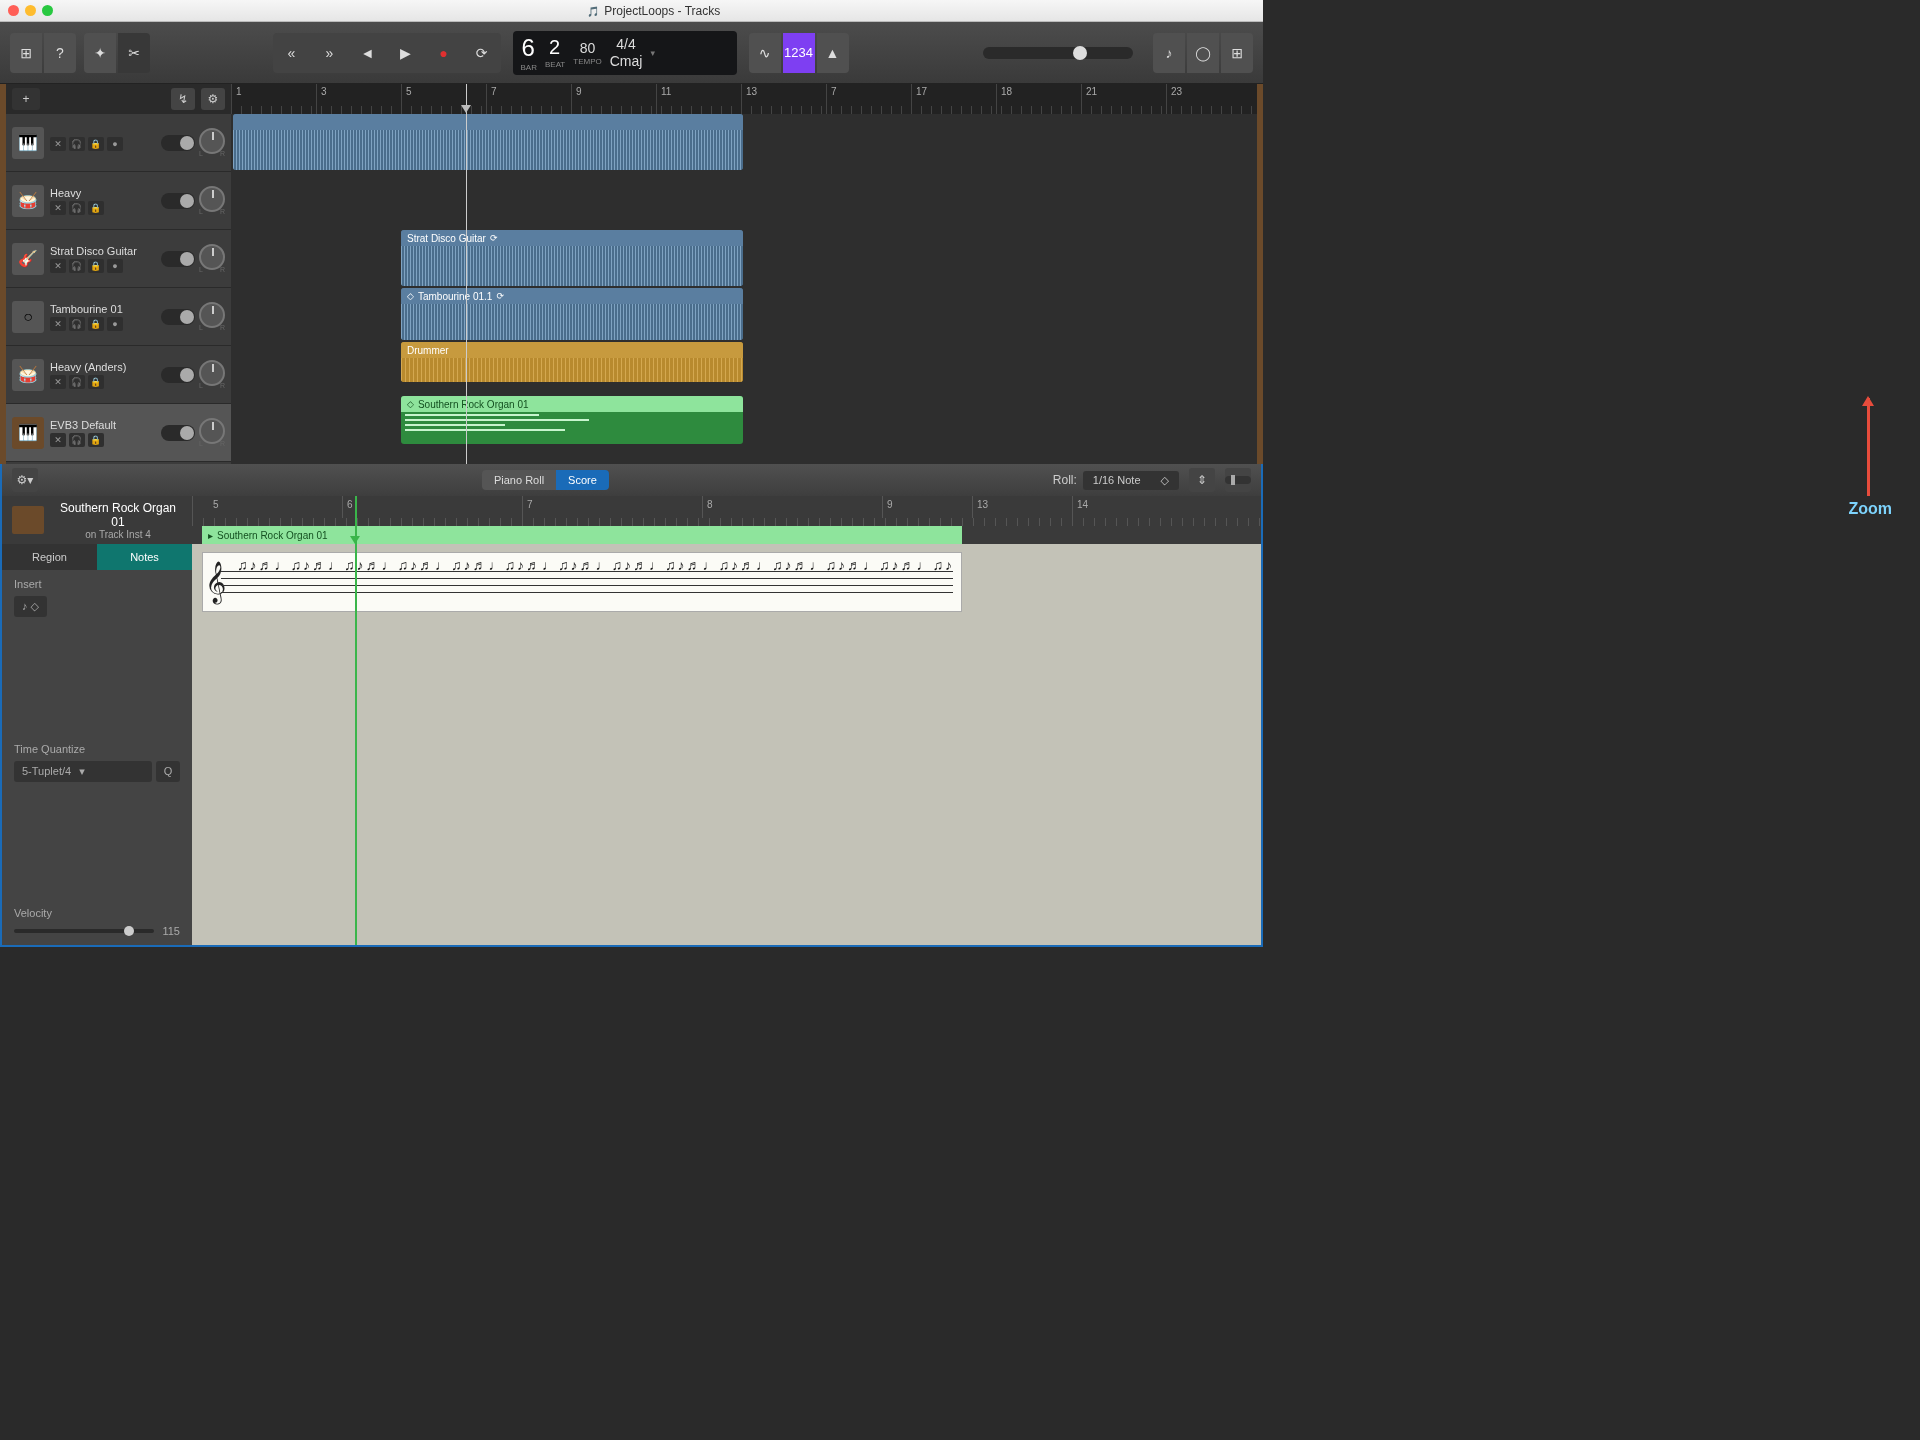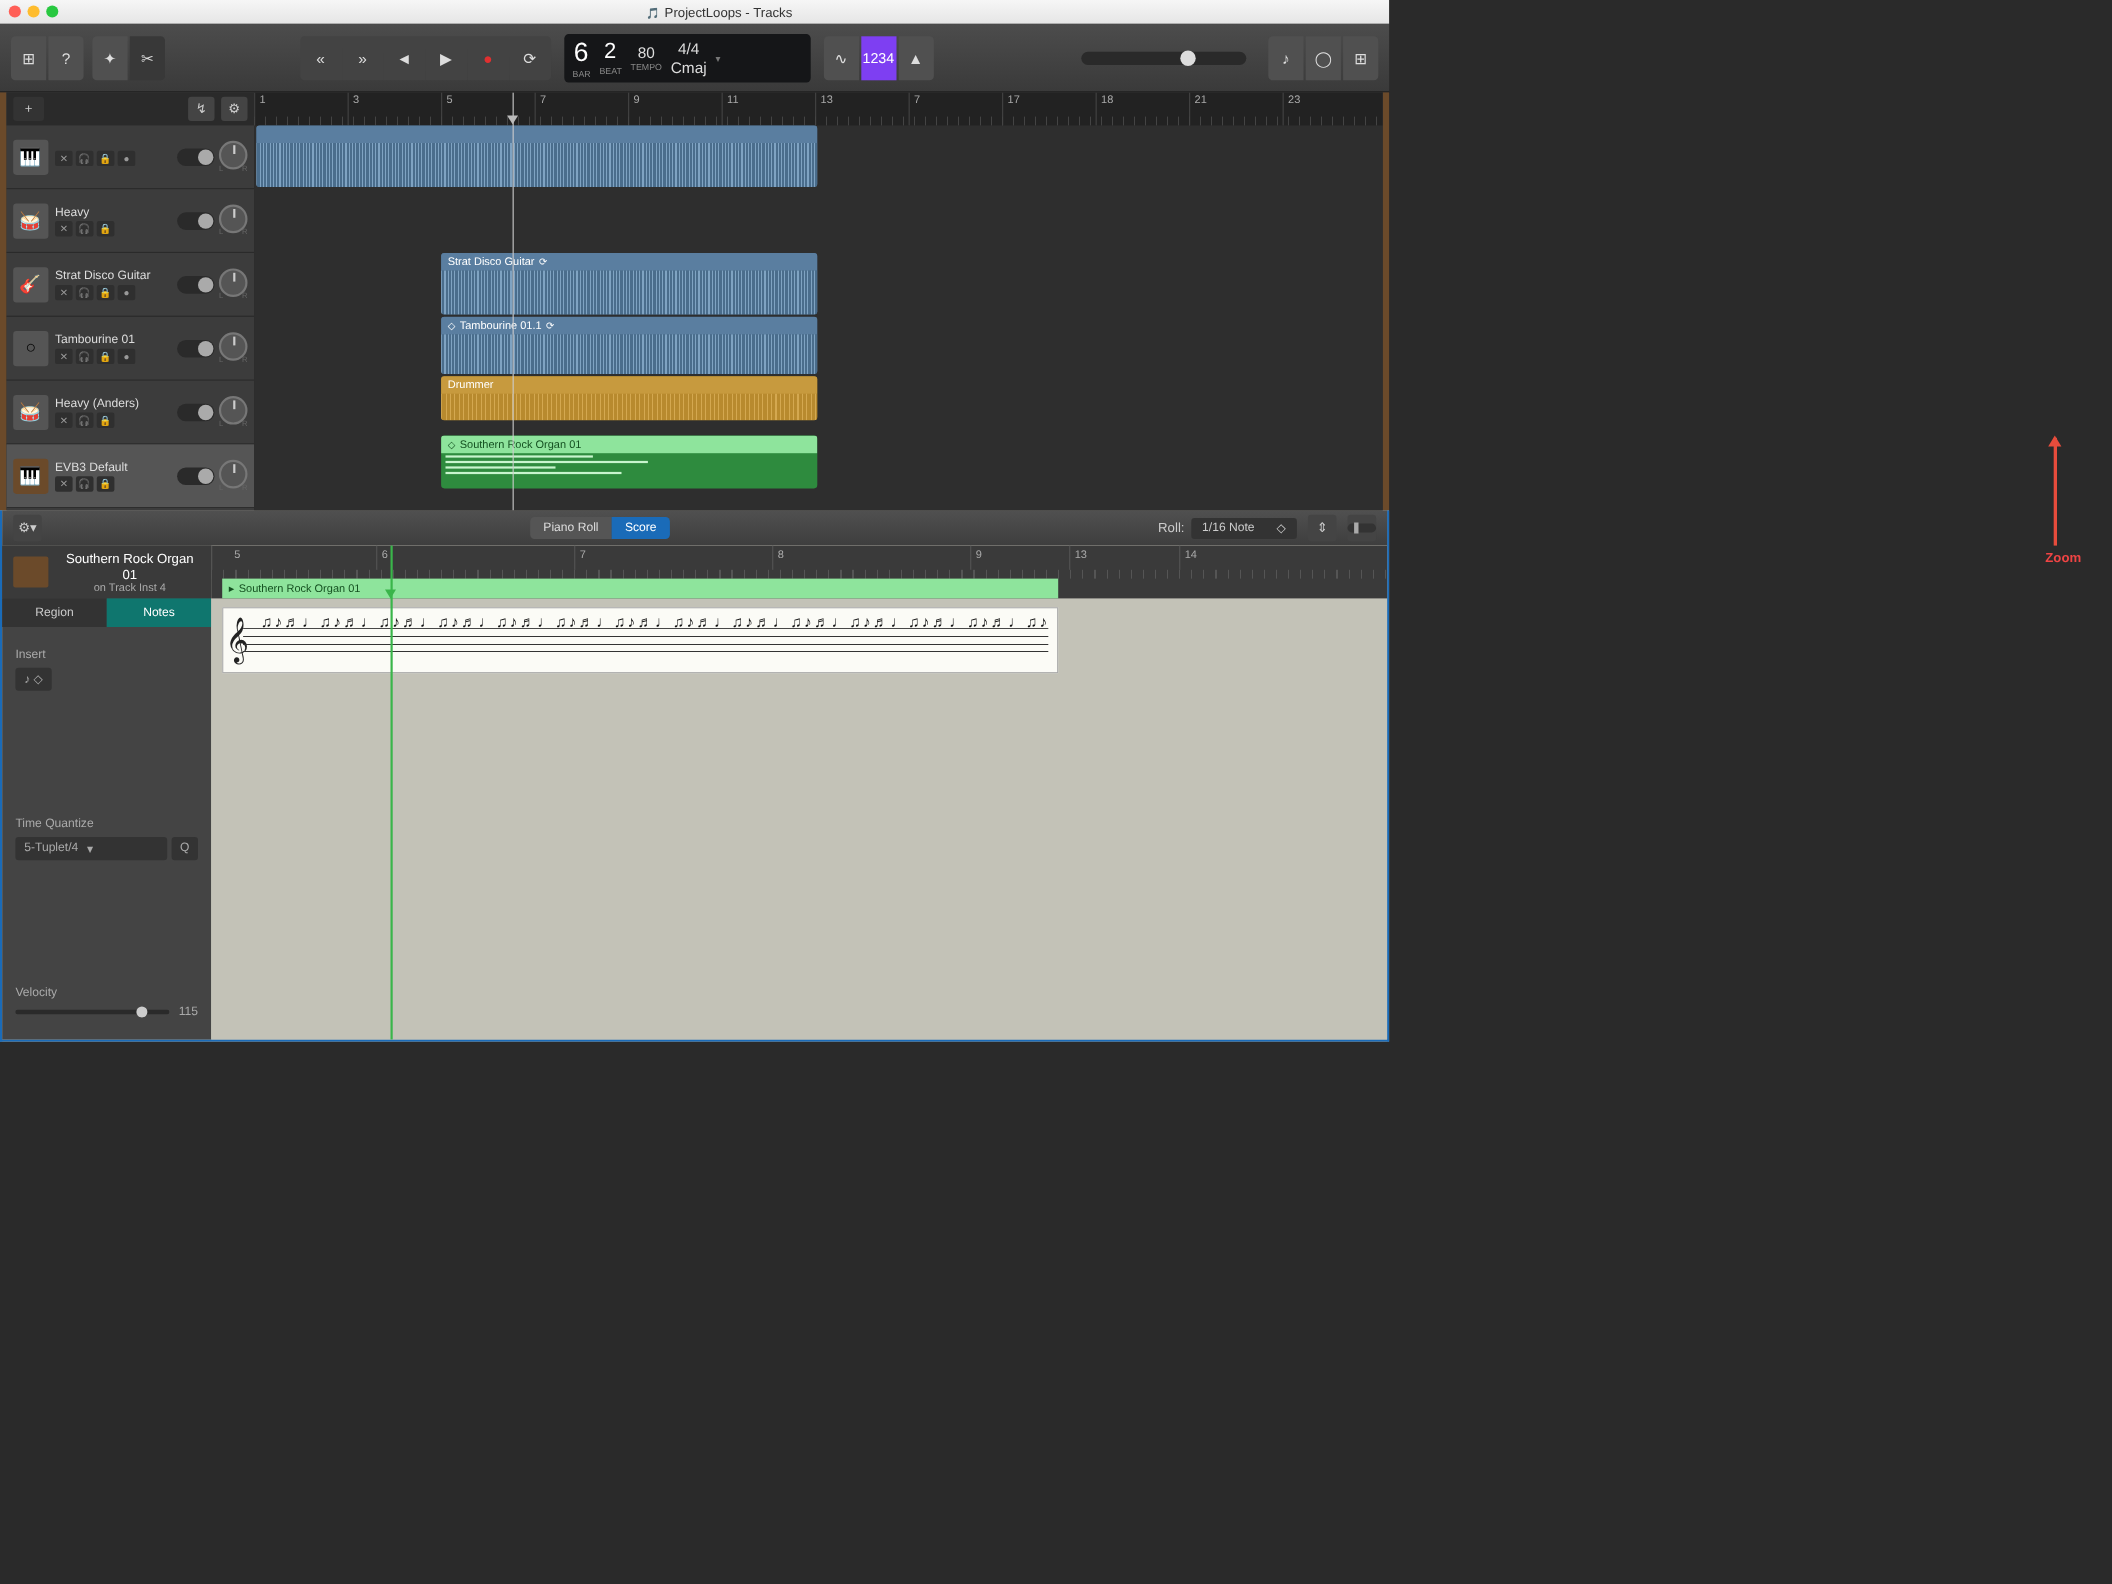--- a/index.html
+++ b/index.html
@@ -99,21 +99,21 @@
 .edbody{flex:1;display:flex}
 .edside{width:190px;background:#444;color:#ccc;display:flex;flex-direction:column}
 .edheader{height:48px;display:flex;align-items:center;gap:10px;padding:0 10px;background:#3a3a3a}
 .edheader .ico{width:32px;height:28px;background:#6b4a2a;border-radius:2px}
 .edheader .txt{text-align:center;flex:1}
 .edheader .txt .t1{font-size:12px;color:#fff}
 .edheader .txt .t2{font-size:10px;color:#aaa}
 .edtabs{display:flex;height:26px}
 .edtab{flex:1;background:#333;display:flex;align-items:center;justify-content:center;font-size:11px}
 .edtab.act{background:#0f766e;color:#fff}
-.edsection{padding:19px 12px;font-size:11px;color:#aaa}
+.edsection{padding:8px 12px;font-size:11px;color:#aaa}
 .edsection .lbl{margin-bottom:6px}
 .edsection .sel{background:#333;padding:4px 8px;border-radius:3px;display:flex;align-items:center;gap:8px;font-size:11px;width:fit-content}
 .edsection.tq .row{display:flex;gap:4px}
 .edsection.tq .sel{flex:1}
 .edsection.tq .q{width:24px;background:#333;border-radius:3px;display:flex;align-items:center;justify-content:center}
 .velrow{display:flex;align-items:center;gap:8px}
 .velslider{flex:1;height:4px;background:#2a2a2a;border-radius:2px;position:relative}
 .velslider .k{position:absolute;width:10px;height:10px;background:#ccc;border-radius:50%;top:-3px;left:78%}
 
 .edmain{flex:1;position:relative;background:#c3c2b7}
@@ -123,21 +123,21 @@
 .edruler .sub{height:8px;background:repeating-linear-gradient(90deg,#555 0,#555 1px,transparent 1px,transparent 11px)}
 .regionbar{height:18px;background:#8ee49c;display:flex;align-items:center;padding:0 6px;font-size:10px;color:#145020;gap:4px;margin:0 2px}
 .regionbar.score{width:760px;margin-left:10px}
 .scorearea{position:relative;margin:8px 10px;width:760px;height:60px;background:#fbfbf6;border:1px solid #aaa}
 .staff{position:absolute;top:18px;left:18px;right:8px;height:28px;background:repeating-linear-gradient(180deg,#333 0,#333 1px,transparent 1px,transparent 7px)}
 .clef{position:absolute;left:2px;top:8px;font-size:36px;color:#222}
 .noteglyphs{position:absolute;top:6px;left:34px;right:10px;height:48px;font-size:14px;color:#111;letter-spacing:2px;overflow:hidden;line-height:12px}
 .edplayhead{position:absolute;top:0;bottom:0;width:2px;background:#3ab54a;left:163px}
 .edplayhead::before{content:"";position:absolute;top:40px;left:-5px;border:5px solid transparent;border-top:8px solid #3ab54a}
 
-.zoom-ann{position:absolute;right:28px;top:500px;color:#ef4444;font-size:12px;font-weight:bold}
+.zoom-ann{position:absolute;right:28px;top:500px;color:#7dd3fc;font-size:16px;font-weight:bold}
 .zoom-arrow{position:absolute;right:50px;top:398px;width:3px;height:98px;background:#e74c3c}
 .zoom-arrow::before{content:"";position:absolute;top:-8px;left:-5px;border:6px solid transparent;border-bottom:10px solid #e74c3c}
 </style>
 </head>
 <body>
 
 <div class="titlebar">
   <div class="traffic">
     <div class="dot red"></div>
     <div class="dot yellow"></div>

